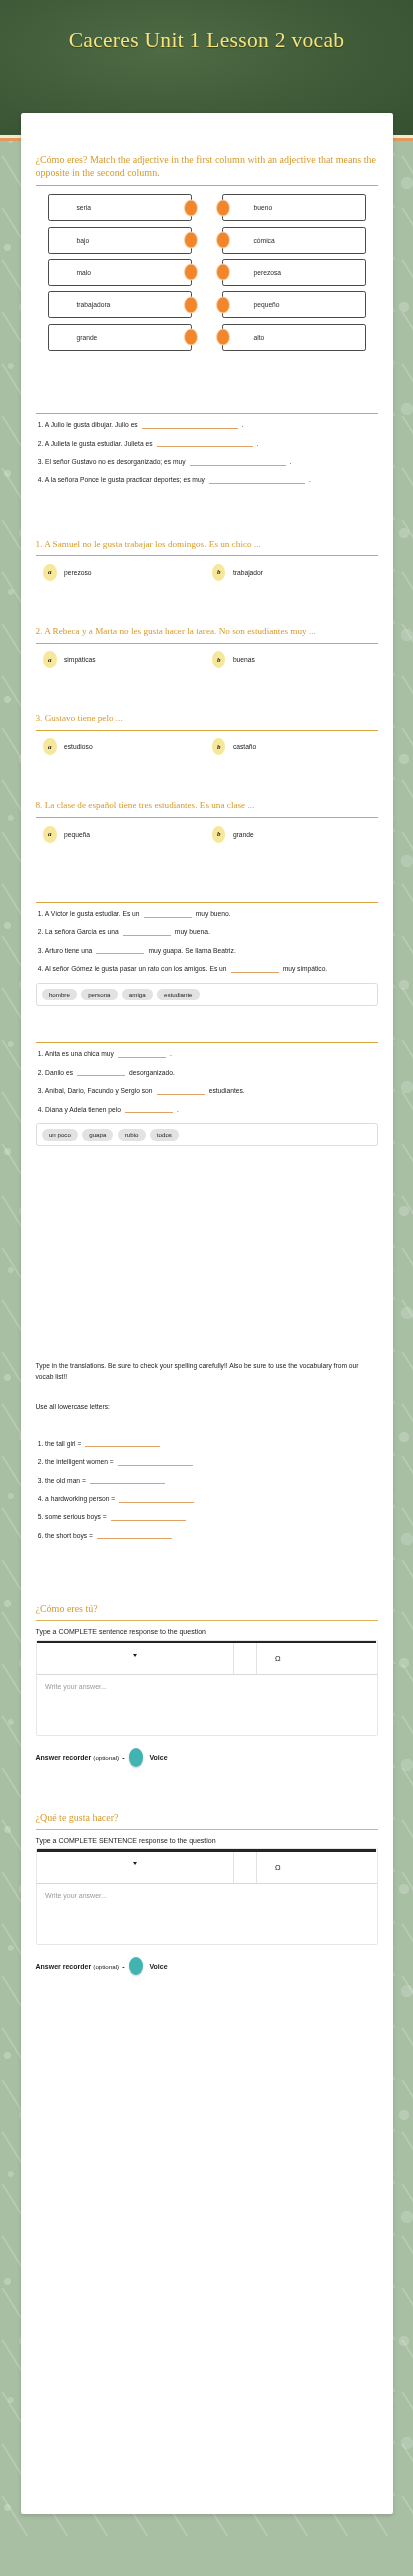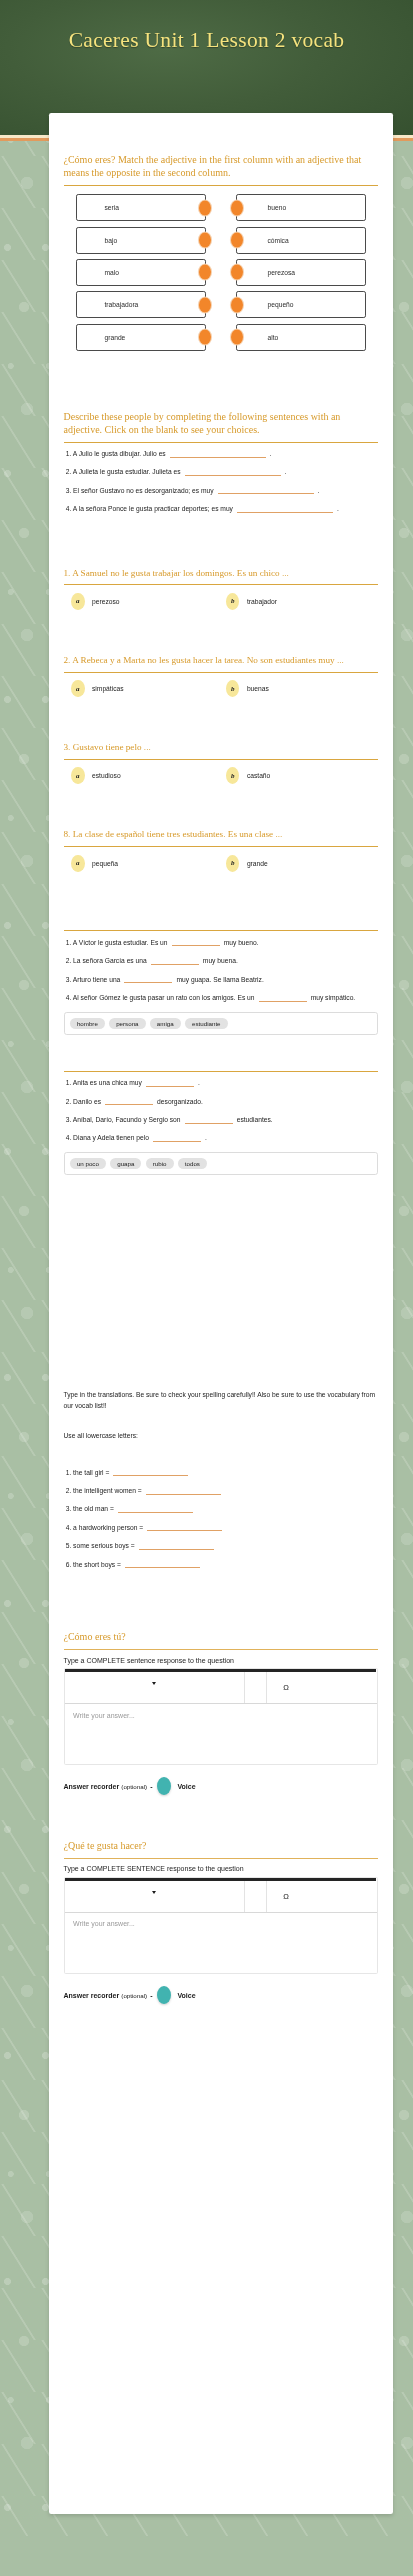--- a/index.html
+++ b/index.html
@@ -42,21 +42,21 @@
     padding:28px 26px 0 26px;
     letter-spacing:0.3px;
     text-shadow:0 0.5px 1.1px rgba(0,0,0,.35);
   }
   .header-strip{
     position:absolute; left:0; right:0; bottom:0; height:6.5px; z-index:3;
     background: linear-gradient(#f7e8c8 0 55%, #e29a5c 55% 100%);
   }
 
   
-  .page-wrap{ position:relative; z-index:2;margin-left:28px; }
+  .page-wrap{ position:relative; z-index:2; }
   .card{
     position:relative;
     margin: -28px 20.5px 21.5px 20.5px;
     background:#ffffff;
     border-radius:2.2px;
     box-shadow: 0 1.1px 4.3px rgba(0,0,0,.15);
     padding: 0 0 18.3px 0;
     min-height: 2401px;
   }
   .card-inner{ padding: 0 15px; }
@@ -293,21 +293,20 @@
           <span class="dot" style="background: rgb(242, 134, 42);"></span>
           <span>alto</span>
         </div>
 
       </div>
     </section>
 
     <div class="gap-xl"></div>
 
     <section>
-      <div class="sec-head">Describe these people by completing the following sentences with an adjective.  Click on the blank to see your choices.</div>
       <hr class="rule">
       <div class="fill-list">
         <div class="fill-row">
           <span>1. A Julio le gusta dibujar. Julio es</span>
           <span class="blank b-lg"></span>
           <span>.</span>
         </div>
         <div class="fill-row">
           <span>2. A Julieta le gusta estudiar. Julieta es</span>
           <span class="blank b-lg"></span>

